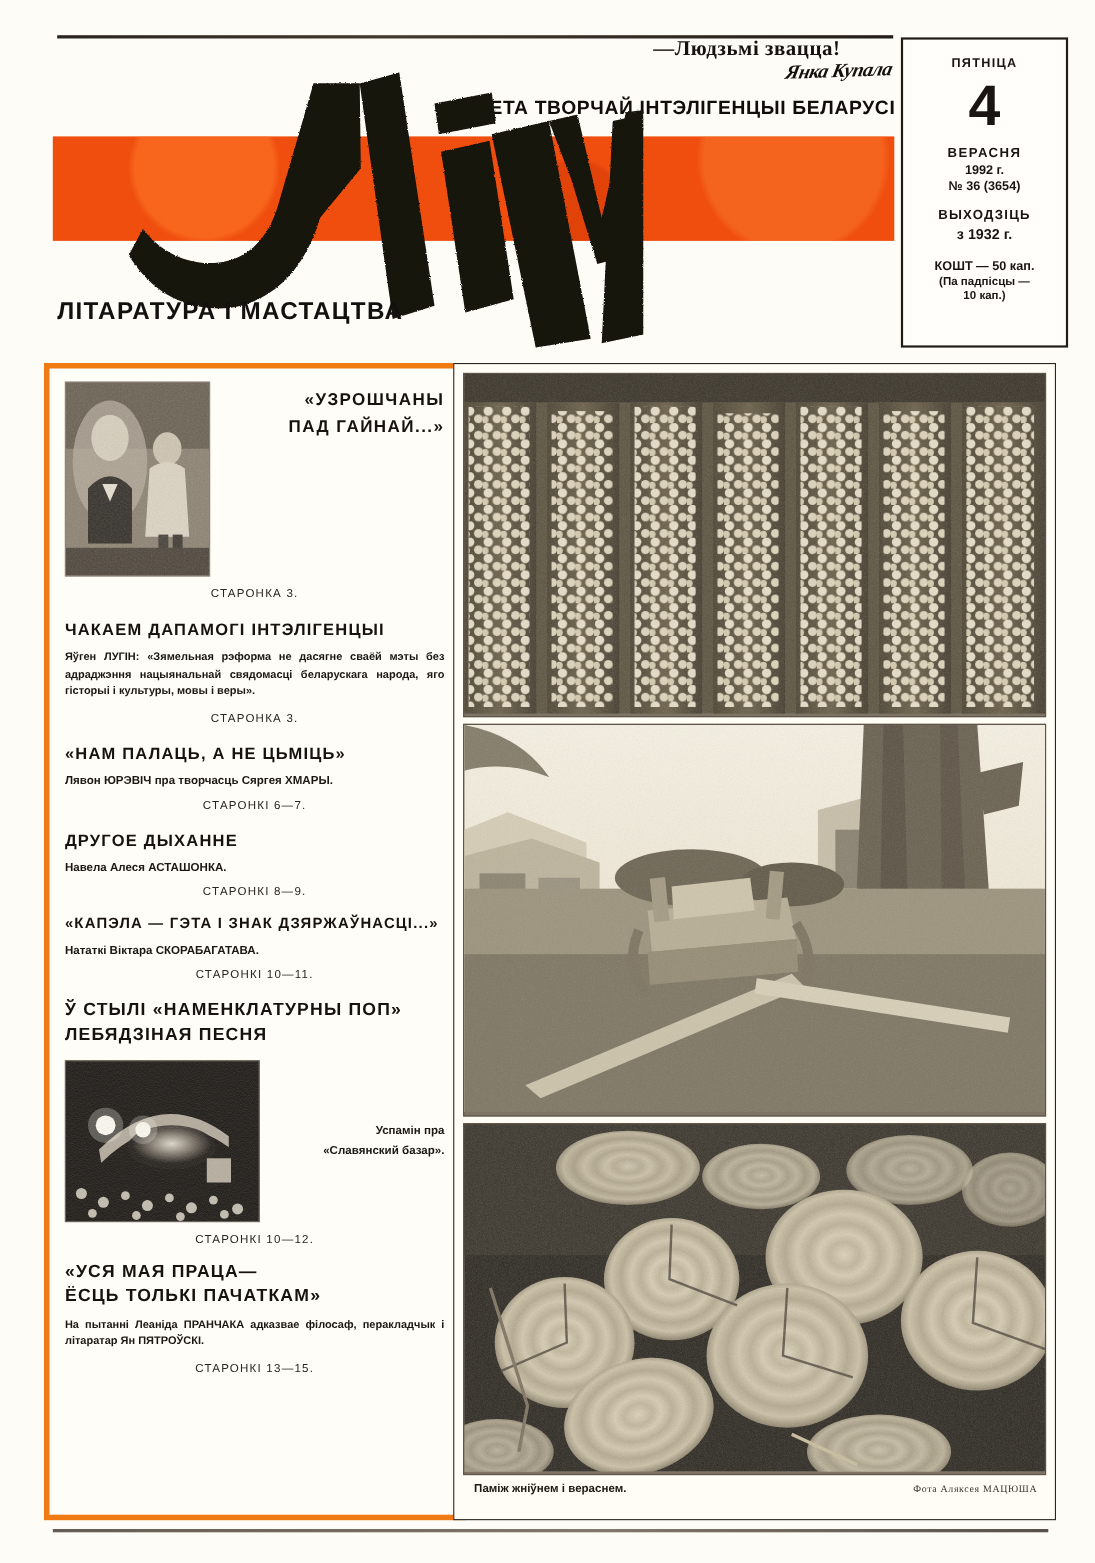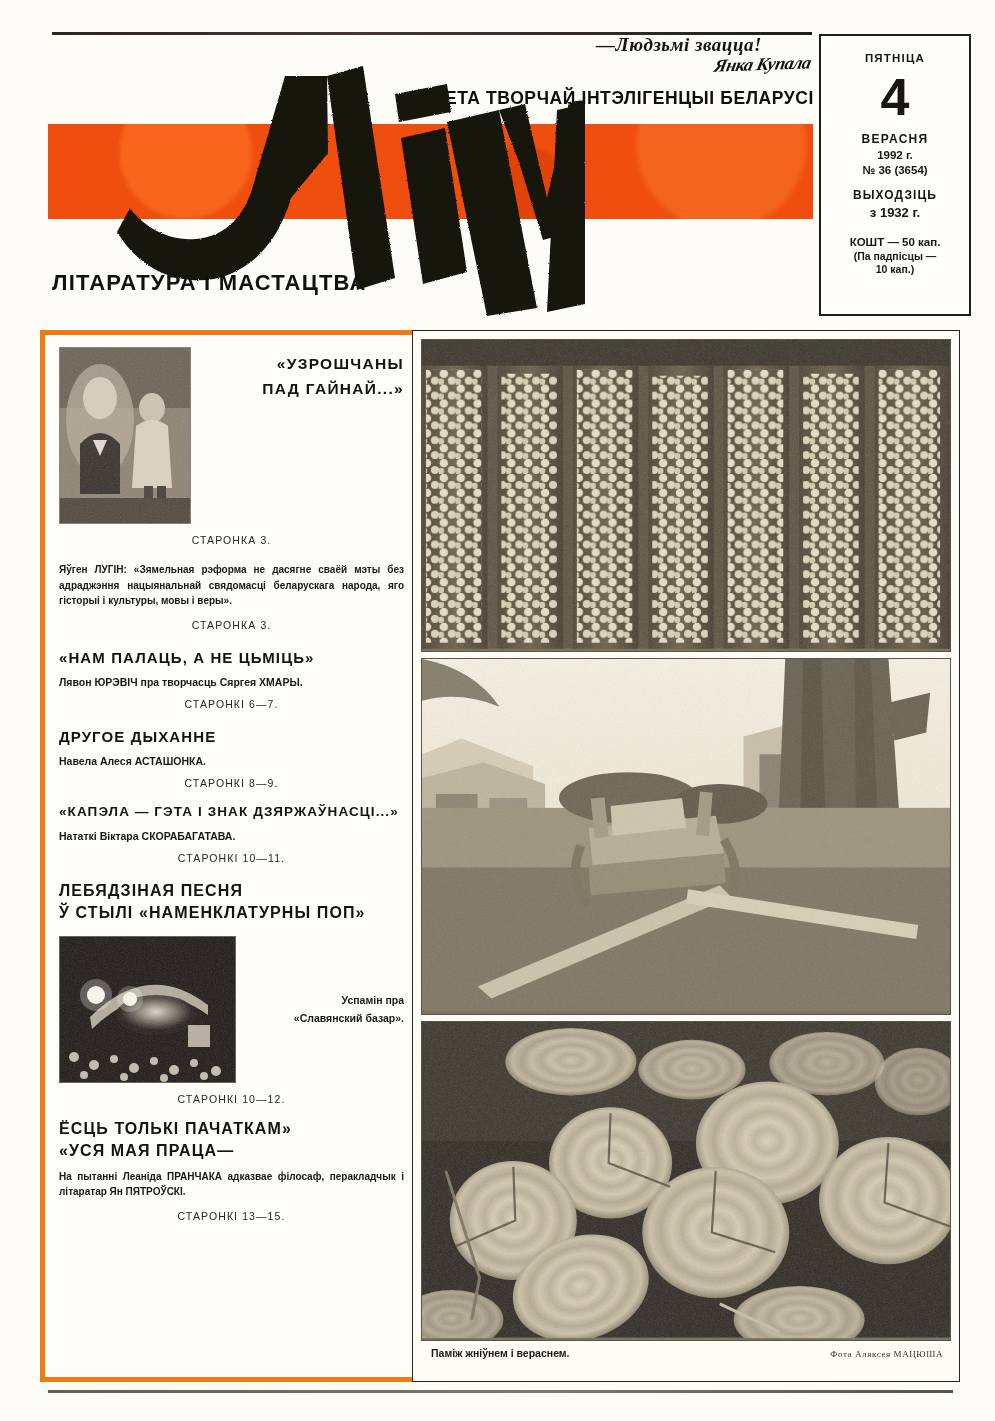--- a/index.html
+++ b/index.html
@@ -30,21 +30,21 @@
     position:absolute;left:48px;top:124px;width:765px;height:95px;
     background:#ef4e0e;
     background-image:
       radial-gradient(circle at 18% 30%, rgba(255,120,40,.55) 0 10%, transparent 11%),
       radial-gradient(circle at 62% 70%, rgba(200,45,0,.35) 0 9%, transparent 10%),
       radial-gradient(circle at 88% 22%, rgba(255,140,60,.35) 0 12%, transparent 13%);
   }
   .tagline{
     position:absolute;left:548px;top:34px;width:262px;text-align:center;
     font-family:"Liberation Serif", serif;
-    font-style:italic;font-weight:700;font-size:19px;letter-spacing:.5px;
+    font-weight:700;font-size:19px;letter-spacing:.5px;
     color:#16120f;white-space:nowrap;
   }
   .signature{
     position:absolute;left:600px;top:56px;width:210px;text-align:right;
     font-family:"Liberation Serif", serif;
     font-style:italic;font-weight:700;font-size:18px;
     color:#14100d;
     transform:skewX(-14deg) rotate(-2deg);
     letter-spacing:-.5px;
   }
@@ -244,20 +244,21 @@
         </svg>
       </div>
       <div class="lead-right">
         <div class="hl-lead">«УЗРОШЧАНЫ</div>
         <div class="hl-lead">ПАД  ГАЙНАЙ...»</div>
       </div>
     </div>
     <div class="pageref">СТАРОНКА 3.</div>
 
     <div class="sec">
+      <div class="hl med">ЧАКАЕМ ДАПАМОГІ ІНТЭЛІГЕНЦЫІ</div>
       <div class="body-t">Яўген ЛУГІН: «Зямельная рэформа не дасягне сваёй мэты без адраджэння нацыянальнай свядомасці беларускага народа, яго гісторыі і культуры, мовы і веры».</div>
       <div class="pageref">СТАРОНКА 3.</div>
     </div>
 
     <div class="sec">
       <div class="hl med">«НАМ ПАЛАЦЬ, А НЕ ЦЬМІЦЬ»</div>
       <div class="byline">Лявон ЮРЭВІЧ пра творчасць    Сяргея ХМАРЫ.</div>
       <div class="pageref">СТАРОНКІ 6—7.</div>
     </div>
 
@@ -267,22 +268,22 @@
       <div class="pageref">СТАРОНКІ 8—9.</div>
     </div>
 
     <div class="sec tight">
       <div class="hl sm">«КАПЭЛА — ГЭТА І ЗНАК ДЗЯРЖАЎНАСЦІ...»</div>
       <div class="byline">Нататкі Віктара СКОРАБАГАТАВА.</div>
       <div class="pageref">СТАРОНКІ 10—11.</div>
     </div>
 
     <div class="sec">
+      <div class="hl big">Ў СТЫЛІ «НАМЕНКЛАТУРНЫ ПОП»</div>
       <div class="hl big">ЛЕБЯДЗІНАЯ ПЕСНЯ</div>
-      <div class="hl big">Ў СТЫЛІ «НАМЕНКЛАТУРНЫ ПОП»</div>
       <div class="concert-wrap">
         <div class="concert-photo">
           <svg class="tex" viewBox="0 0 175 145" preserveAspectRatio="none">
             <defs>
               <radialGradient id="spot" cx="50%" cy="42%" r="45%">
                 <stop offset="0%" stop-color="#f4efe2"></stop>
                 <stop offset="45%" stop-color="#9b9285"></stop>
                 <stop offset="100%" stop-color="#241f1a"></stop>
               </radialGradient>
               <filter id="gr2">
@@ -323,22 +324,22 @@
         </div>
         <div class="concert-right">
           <div class="concert-note">Успамін пра</div>
           <div class="concert-note">«Славянский базар».</div>
         </div>
       </div>
       <div class="pageref">СТАРОНКІ 10—12.</div>
     </div>
 
     <div class="sec tight">
+      <div class="hl big">«УСЯ МАЯ ПРАЦА—</div>
       <div class="hl big">ЁСЦЬ ТОЛЬКІ ПАЧАТКАМ»</div>
-      <div class="hl big">«УСЯ МАЯ ПРАЦА—</div>
       <div class="body-t">На пытанні Леаніда ПРАНЧАКА адказвае філосаф, перакладчык і літаратар Ян ПЯТРОЎСКІ.</div>
       <div class="pageref">СТАРОНКІ 13—15.</div>
     </div>
 
   </div>
 
   <div class="rightcol">
 
     <div class="ph ph1">
       <svg class="tex" viewBox="0 0 532 311" preserveAspectRatio="none">

